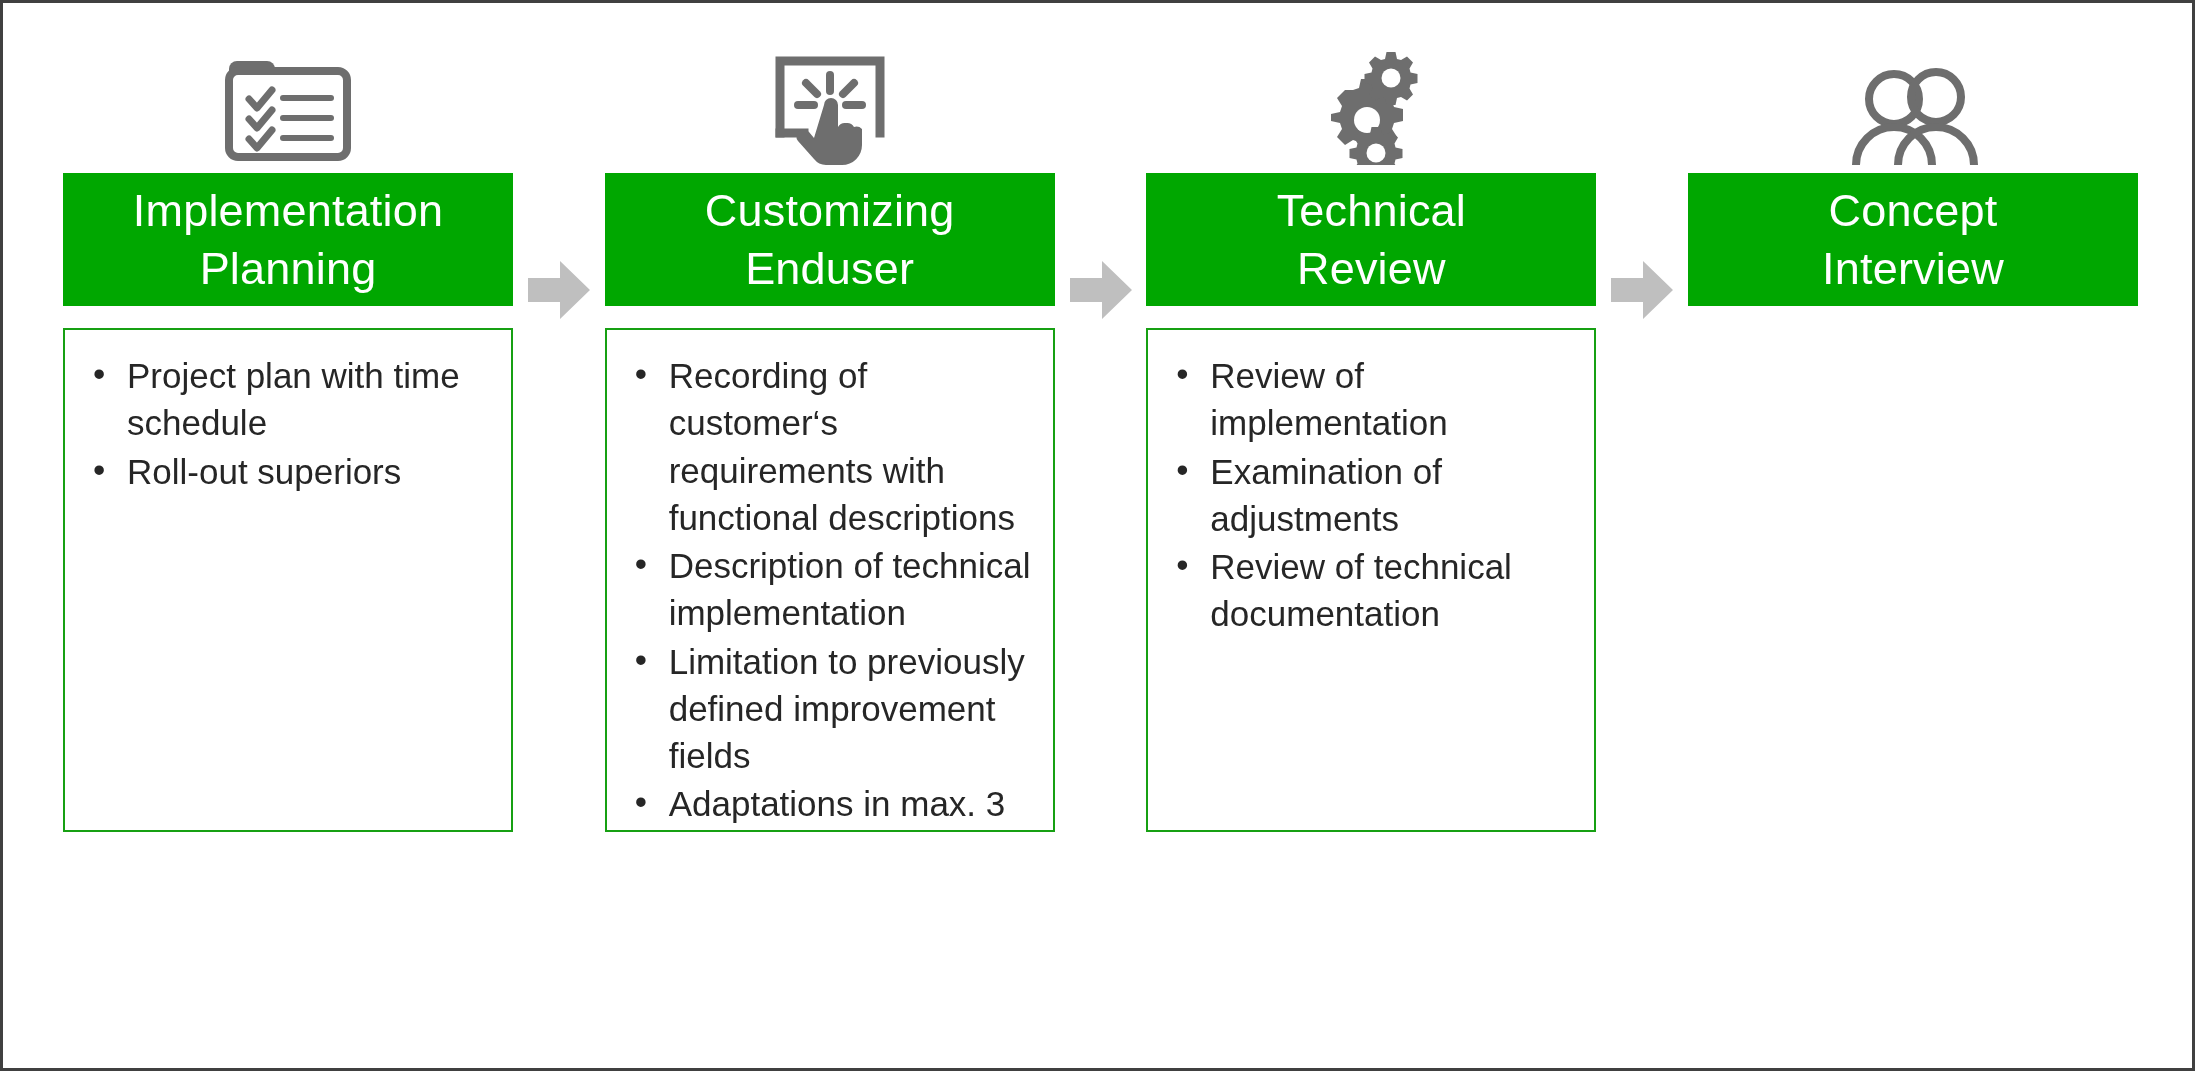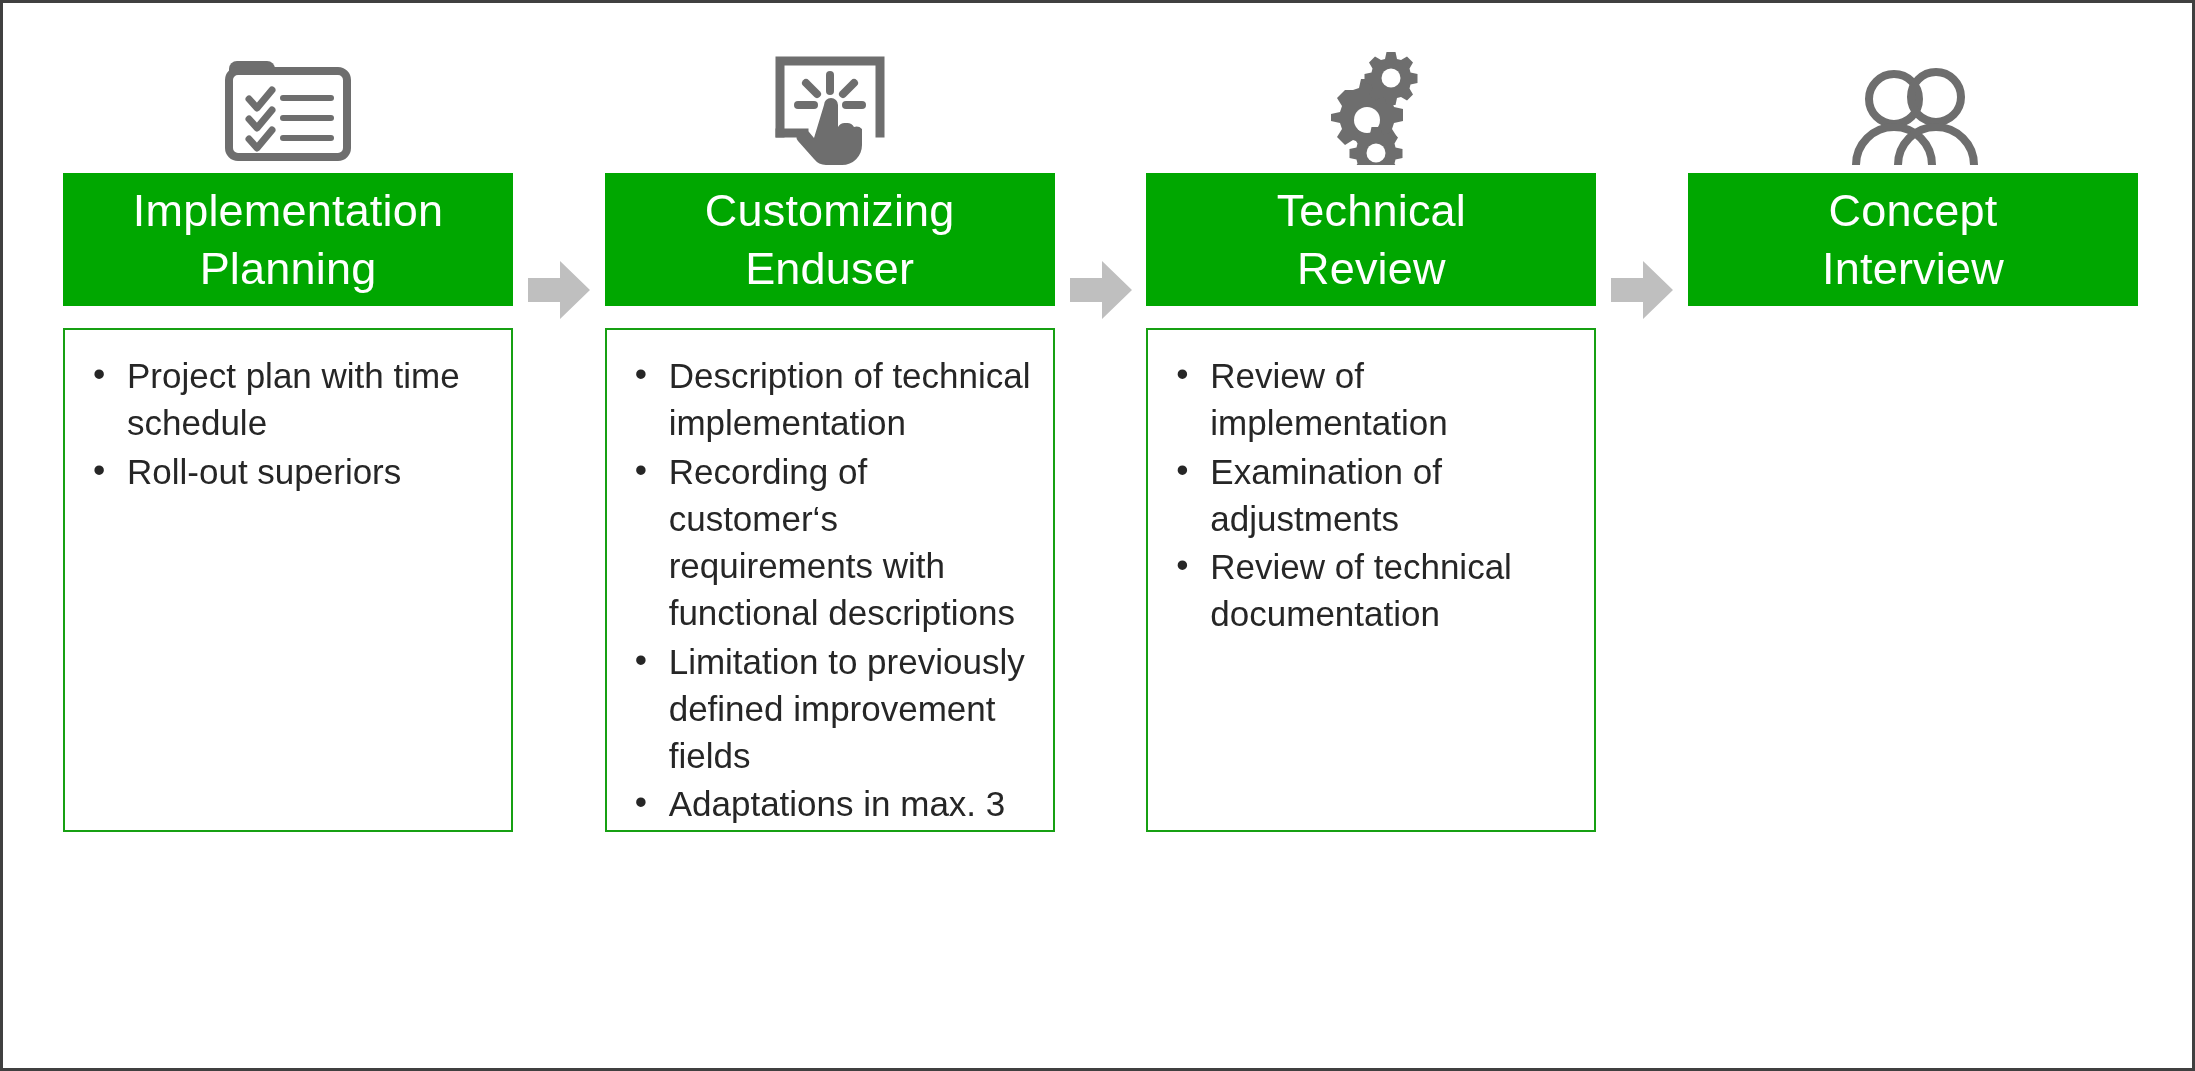--- a/index.html
+++ b/index.html
@@ -157,22 +157,22 @@
           <line x1="88" y1="36" x2="77" y2="47" stroke="#6E6E6E" stroke-width="8" stroke-linecap="round"></line>
           <line x1="32" y1="58" x2="48" y2="58" stroke="#6E6E6E" stroke-width="8" stroke-linecap="round"></line>
           <line x1="96" y1="58" x2="80" y2="58" stroke="#6E6E6E" stroke-width="8" stroke-linecap="round"></line>
           <path d="M58 58 a7 7 0 0 1 14 0 v22 a8 8 0 0 1 8 -4 a8 8 0 0 1 8 4 a8 8 0 0 1 8 2 v16 a20 20 0 0 1 -20 20 h-16 a16 16 0 0 1 -12 -6 l-16 -18 a7 7 0 0 1 11 -9 l5 6 z" fill="#6E6E6E"></path>
         </svg>
       </div>
       <div class="stage-header">Customizing
 Enduser</div>
       <div class="stage-body">
         <ul class="bullets">
+          <li>Recording of customer‘s requirements with functional descriptions</li>
           <li>Description of technical implementation</li>
-          <li>Recording of customer‘s requirements with functional descriptions</li>
           <li>Limitation to previously defined improvement fields</li>
           <li>Adaptations in max. 3 unmanaged solutions</li>
         </ul>
       </div>
     </div>
 
     <div class="arrow-slot">
       <svg class="arrow" viewBox="0 0 62 58" aria-hidden="true">
         <path d="M0 17 h32 V0 l30 29 l-30 29 V41 H0 z" fill="#BFBFBF"></path>
       </svg>

